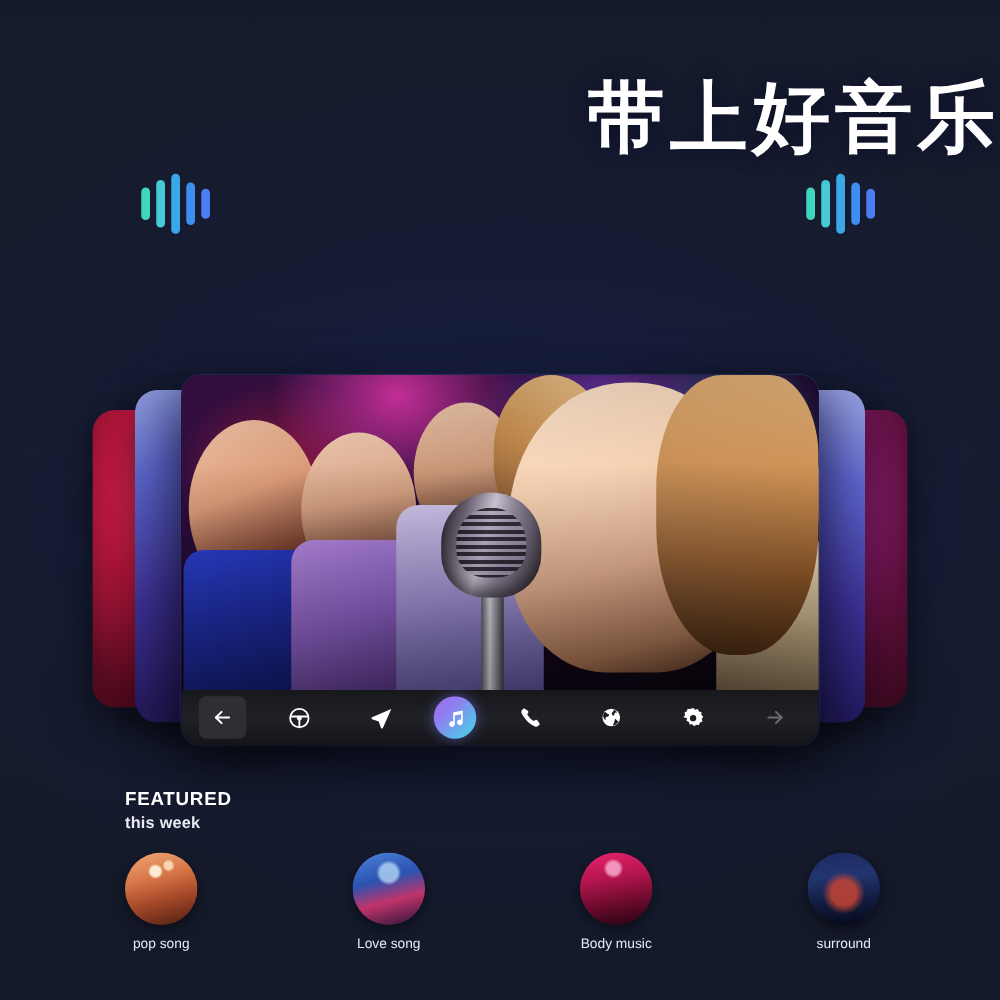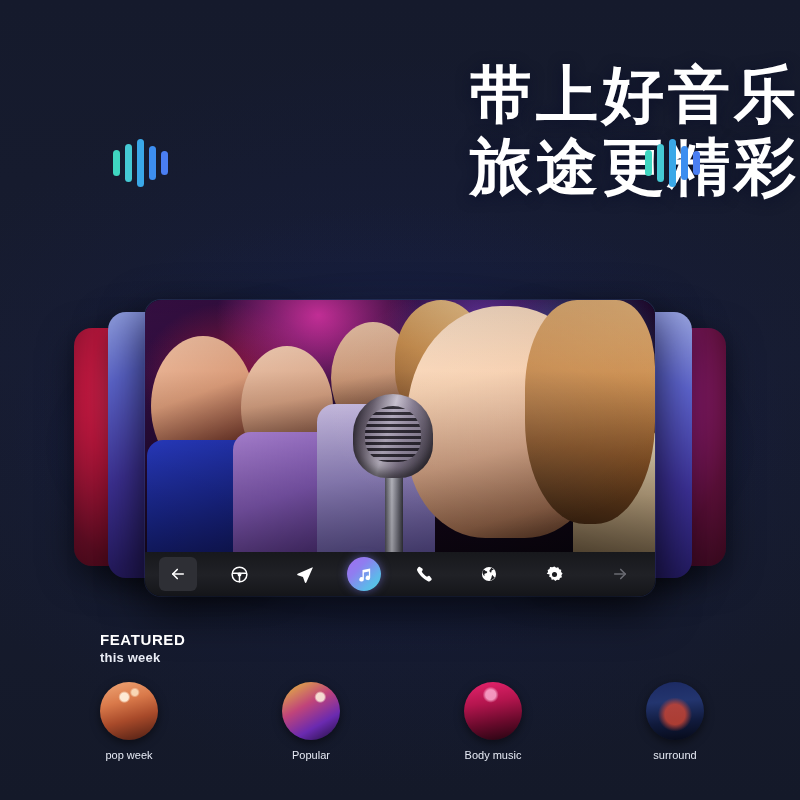--- a/index.html
+++ b/index.html
@@ -255,21 +255,20 @@
       radial-gradient(circle at 46% 22%, rgba(255,180,215,.8) 0 5px, rgba(0,0,0,0) 8px),
       linear-gradient(170deg,#e8246e 0%, #b4154e 36%, #6a0a2c 68%, #220410 100%); }
 </style>
 </head>
 <body>
 
 <div class="poster">
 
   <div class="headline-block">
     <span class="headline-line l1">带上好音乐</span>
-    <span class="headline-line l2">旅途更精彩</span>
   </div>
 
   <div class="wave left">
       <i style="height: 26px; background: rgb(63, 214, 192);"></i>
       <i style="height: 38px; background: rgb(69, 201, 212);"></i>
       <i style="height: 48px; background: rgb(58, 168, 232);"></i>
       <i style="height: 34px; background: rgb(61, 142, 240);"></i>
       <i style="height: 24px; background: rgb(74, 126, 242);"></i>
     </div>
   <div class="wave right">
@@ -401,25 +400,25 @@
   </div>
 
   <div class="featured">
     <div class="f-title">FEATURED</div>
     <div class="f-sub">this week</div>
   </div>
 
   <div class="thumbs">
       <div class="thumb">
         <div class="thumb-art a0"></div>
-        <div class="thumb-label">pop week</div>
+        <div class="thumb-label">pop song</div>
       </div>
       <div class="thumb">
-        <div class="thumb-art a3"></div>
-        <div class="thumb-label">Popular</div>
+        <div class="thumb-art a1"></div>
+        <div class="thumb-label">Love song</div>
       </div>
       <div class="thumb">
         <div class="thumb-art a6"></div>
         <div class="thumb-label">Body music</div>
       </div>
       <div class="thumb">
         <div class="thumb-art a5"></div>
         <div class="thumb-label">surround</div>
       </div>
     </div>

